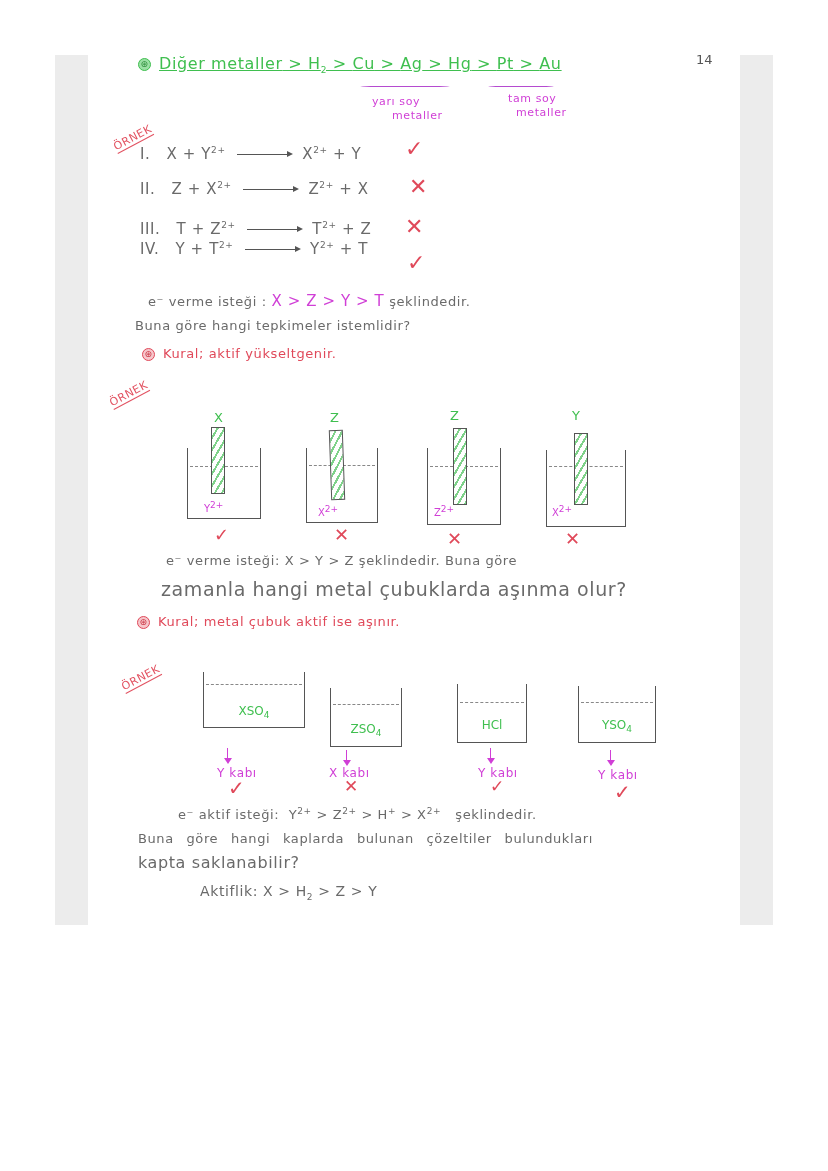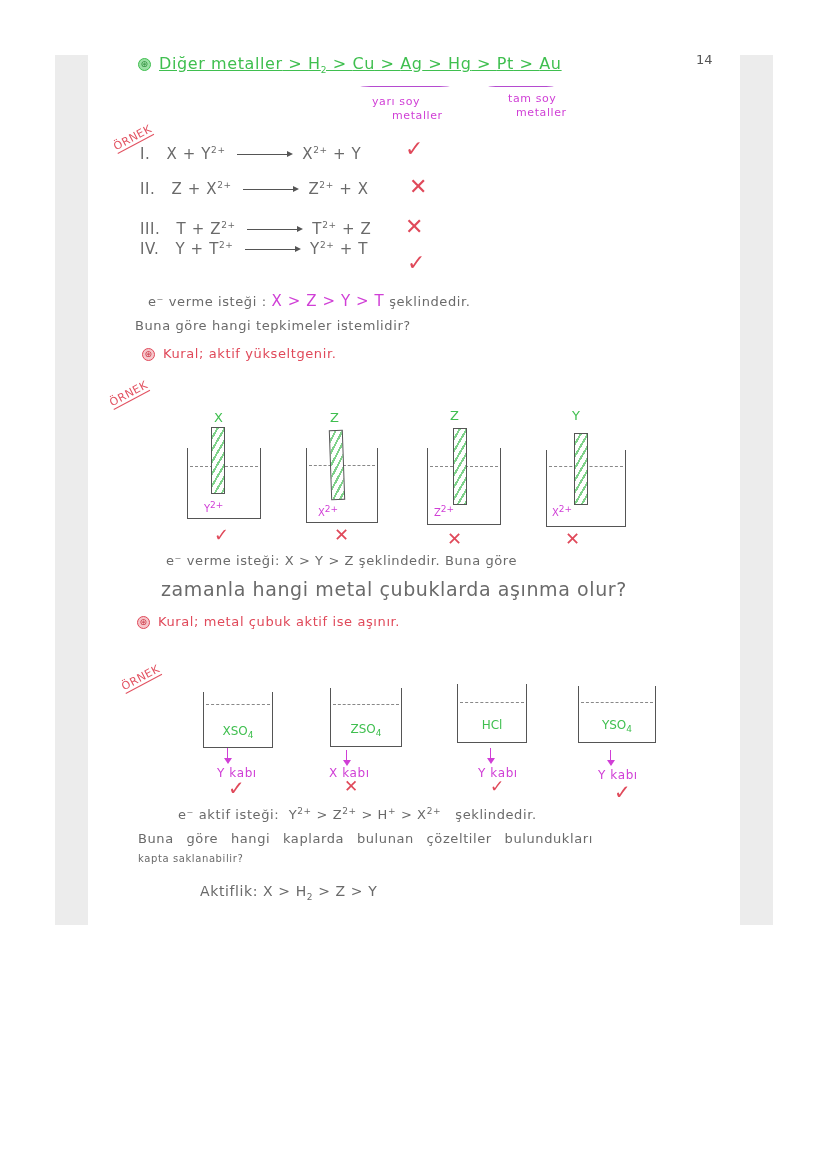--- a/index.html
+++ b/index.html
@@ -137,21 +137,21 @@
 <div class="mark red" style="left:565px;top:528px;font-size:18px;">✕</div>
 
 <div class="t" style="left:166px;top:553px;font-size:13px;">e⁻ verme isteği: X &gt; Y &gt; Z şeklindedir. Buna göre</div>
 <div class="t" style="left:161px;top:578px;font-size:19px;">zamanla hangi metal çubuklarda aşınma olur?</div>
 <div class="t red" style="left:137px;top:614px;font-size:13px;">
   <span class="bullet r">⊛</span><span>Kural; metal çubuk aktif ise aşınır.</span>
 </div>
 
 <div class="ornek" style="left:126px;top:680px;">ÖRNEK</div>
 
-<div class="beaker" style="left:203px;top:692px;width:68px;height:55px;">
+<div class="beaker" style="left:203px;top:672px;width:68px;height:55px;padding-left:32px;">
   <div class="level" style="top:12px;"></div>
   <div class="sol" style="top:32px;"><span>XSO</span><sub>4</sub></div>
 </div>
 <div class="down" style="left:227px;top:748px;"></div>
 <div class="t pink" style="left:217px;top:766px;font-size:12px;">Y kabı</div>
 <div class="mark red" style="left:228px;top:776px;font-size:20px;">✓</div>
 
 <div class="beaker" style="left:330px;top:688px;width:70px;height:58px;">
   <div class="level" style="top:16px;"></div>
   <div class="sol" style="top:34px;"><span>ZSO</span><sub>4</sub></div>
@@ -178,17 +178,17 @@
 
 <div class="t" style="left:178px;top:806px;font-size:13px;">
   <span>e⁻ aktif isteği:</span>&nbsp;
   <span>Y</span><sup>2+</sup>
   <span>&gt; Z</span><sup>2+</sup>
   <span>&gt; H</span><sup>+</sup>
   <span>&gt; X</span><sup>2+</sup>&nbsp;&nbsp;
   <span>şeklindedir.</span>
 </div>
 <div class="t" style="left:138px;top:831px;font-size:13px;word-spacing:8px;">Buna göre hangi kaplarda bulunan çözeltiler bulundukları</div>
-<div class="t" style="left:138px;top:853px;font-size:10px;">kapta saklanabilir?</div>
+<div class="t" style="left:138px;top:853px;font-size:16px;">kapta saklanabilir?</div>
 <div class="t" style="left:200px;top:883px;font-size:14px;">
   <span>Aktiflik: X &gt; H</span><sub>2</sub>
   <span>&gt; Z &gt; Y</span>
 </div>
 
 </body></html>

